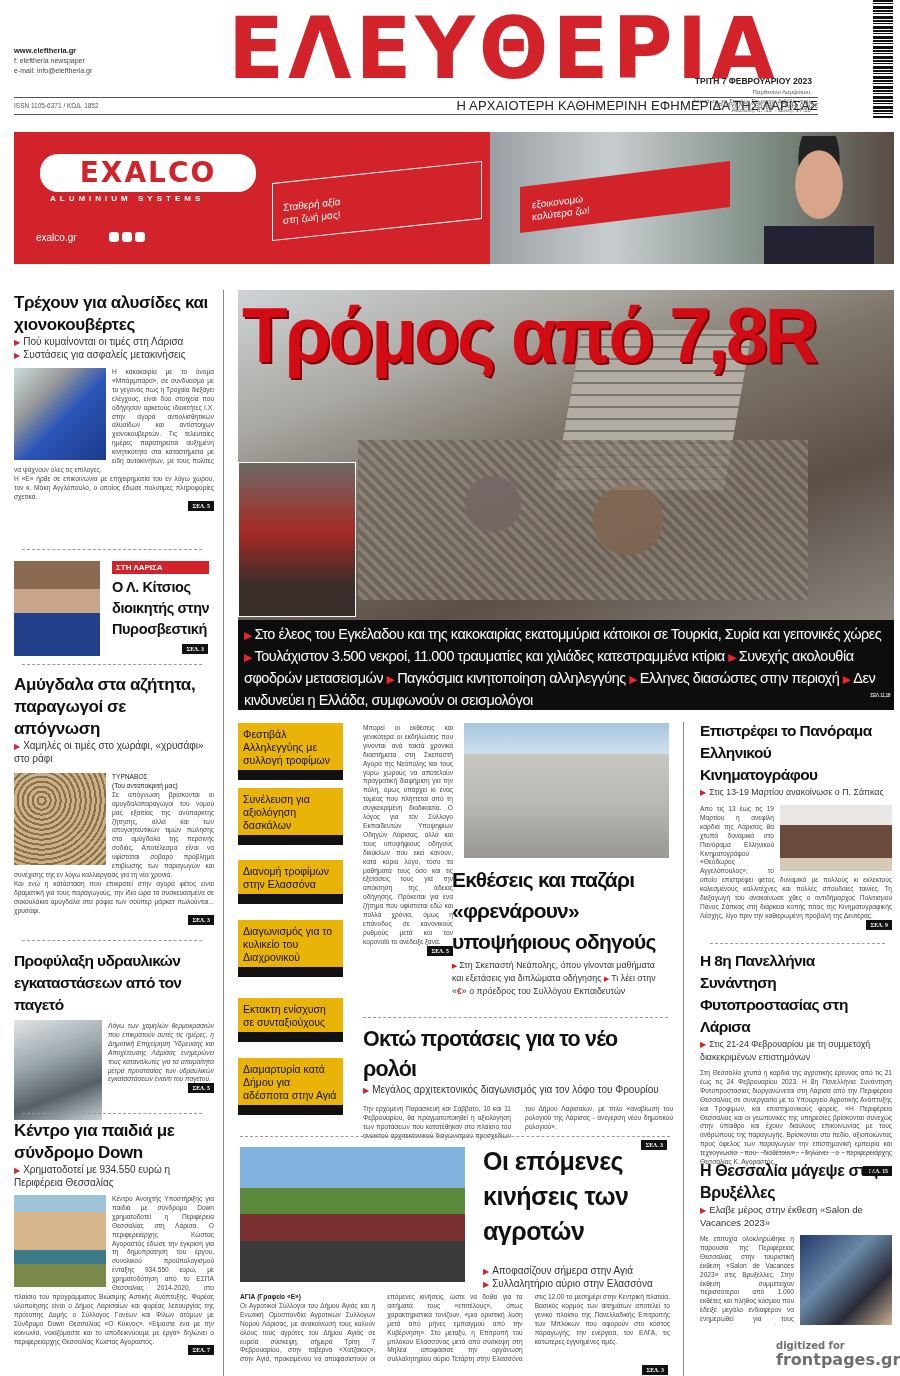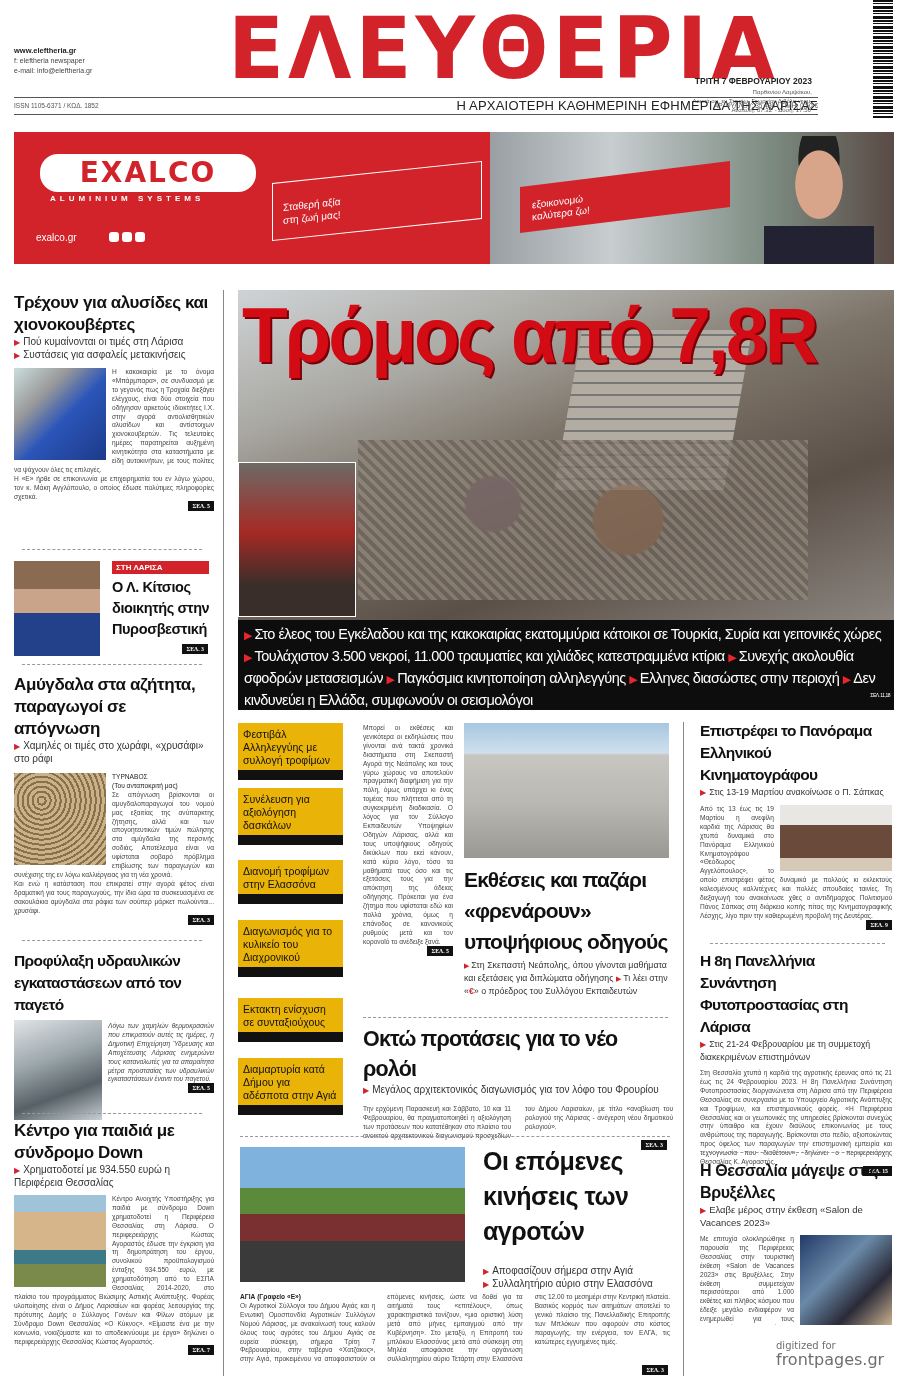--- a/index.html
+++ b/index.html
@@ -190,21 +190,21 @@
 <div class="abs brief" style="top:1058px">
     <div class="t">Διαμαρτυρία κατά Δήμου για αδέσποτα στην Αγιά</div>
     <div class="b"><span>ΣΕΛ. 15</span></div>
   </div>
 
 <div class="abs" style="left:363px;top:724px;width:90px">
   <div class="body">Μπορεί οι εκθέσεις και γενικότερα οι εκδηλώσεις που γίνονται ανά τακτά χρονικά διαστήματα στη Σκεπαστή Αγορά της Νεάπολης και τους γύρω χώρους να αποτελούν πραγματική διαφήμιση για την πόλη, όμως υπάρχει κι ένας τομέας που πλήττεται από τη συγκεκριμένη διαδικασία. Ο λόγος για τον Σύλλογο Εκπαιδευτών Υποψηφίων Οδηγών Λάρισας, αλλά και τους υποψήφιους οδηγούς δικύκλων που εκεί κάνουν, κατά κύριο λόγο, τόσο τα μαθήματά τους όσο και τις εξετάσεις τους για την απόκτηση της άδειας οδήγησης. Πρόκειται για ένα ζήτημα που υφίσταται εδώ και πολλά χρόνια, όμως η επάνοδος σε κανονικούς ρυθμούς μετά και τον κορονοϊό το ανέδειξε ξανά.</div>
   <div style="text-align:right;margin-top:-8px"><span class="sel">ΣΕΛ. 5</span></div>
 </div>
 <div class="abs photo" style="left:464px;top:723px;width:205px;height:135px;background:linear-gradient(180deg,#a7c6df 0,#cfe0ee 22%,#c8c6c0 24%,#b9b7b1 60%,#9a9893 100%)"></div>
-<div class="abs" style="left:464px;top:864px;width:210px">
+<div class="abs" style="left:452px;top:864px;width:210px">
   <h2 style="font-size:21px;line-height:31px;letter-spacing:-.8px">Εκθέσεις και παζάρι «φρενάρουν» υποψήφιους οδηγούς</h2>
   <div style="font-size:8.8px;line-height:12px;color:#333;margin-top:2px">
     <span class="tri red" style="font-size:7px">▶ </span><span>Στη Σκεπαστή Νεάπολης, όπου γίνονται μαθήματα και εξετάσεις για διπλώματα οδήγησης</span>
     <span class="tri red" style="font-size:7px"> ▶ </span><span>Τι λέει στην «</span><span class="red" style="font-weight:bold">€</span><span>» ο πρόεδρος του Συλλόγου Εκπαιδευτών</span>
   </div>
 </div>
 <div class="abs dash" style="left:363px;top:1017px;width:305px"></div>
 
 <div class="abs" style="left:363px;top:1024px;width:310px">
   <h2 style="font-size:21.5px;line-height:30px;letter-spacing:-.8px">Οκτώ προτάσεις για το νέο ρολόι</h2>
@@ -245,16 +245,16 @@
 </div>
 <div class="abs dash" style="left:710px;top:1152px;width:175px"></div>
 
 <div class="abs" style="left:700px;top:1160px;width:192px">
   <h2 style="font-size:16px;line-height:22px">Η Θεσσαλία μάγεψε στις Βρυξέλλες</h2>
   <div class="bul" style="font-size:9.5px"><span class="tri">▶</span><span>Ελαβε μέρος στην έκθεση «Salon de Vacances 2023»</span></div>
   <div class="photo" style="float:right;width:92px;height:90px;margin:6px 0 2px 6px;background:linear-gradient(135deg,#243a6a,#6a8aa8 40%,#2a2a38 70%,#c9b090)"></div>
   <div class="body" style="margin-top:6px;height:90px;overflow:hidden">Με επιτυχία ολοκληρώθηκε η παρουσία της Περιφέρειας Θεσσαλίας στην τουριστική έκθεση «Salon de Vacances 2023» στις Βρυξέλλες. Στην έκθεση συμμετείχαν περισσότεροι από 1.000 εκθέτες και πλήθος κόσμου που έδειξε μεγάλο ενδιαφέρον να ενημερωθεί για τους τουριστικούς προορισμούς της Θεσσαλίας. Η Περιφέρεια Θεσσαλίας συμμετείχε με δικό της λειτουργικό χώρο στο περίπτερο...</div>
 </div>
 
-<div class="abs" style="left:776px;top:1340px;font-family:'DejaVu Sans',sans-serif;font-weight:normal;color:#555;opacity:.85;line-height:11px">
+<div class="abs" style="left:776px;top:1340px;font-family:'DejaVu Sans',sans-serif;font-weight:bold;color:#555;opacity:.85;line-height:11px">
   <div style="font-size:10px">digitized for</div>
   <div style="font-size:16px;line-height:18px">frontpages.gr</div>
 </div>
 
 </body></html>

